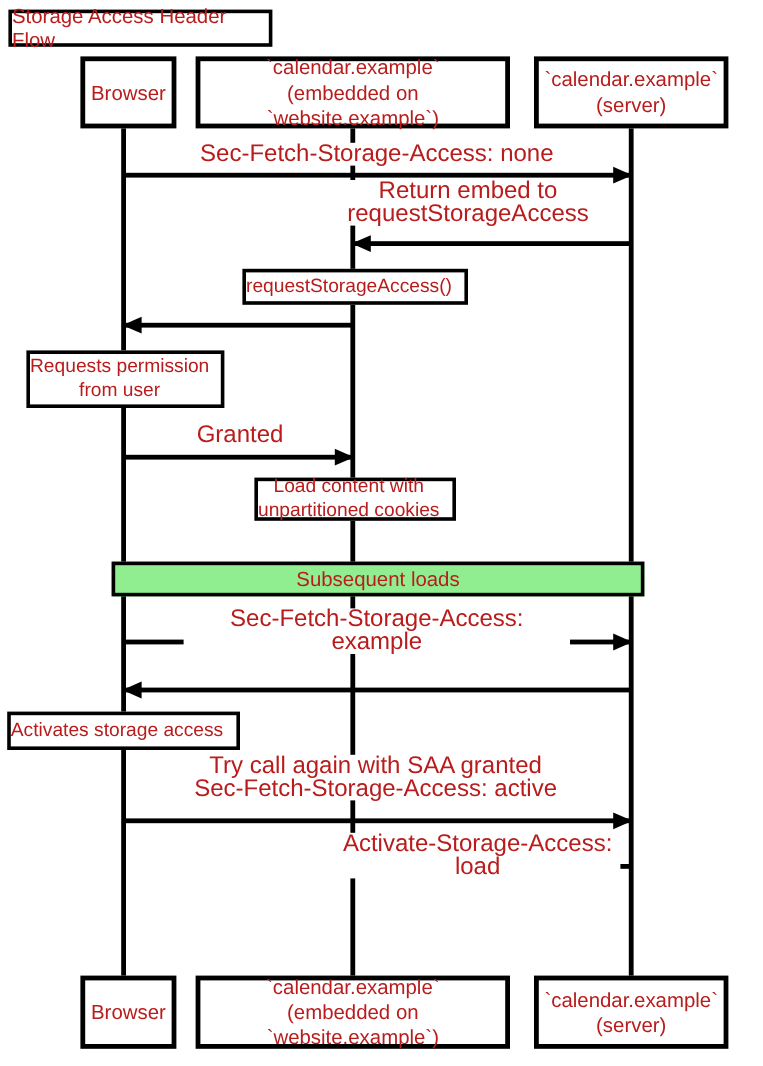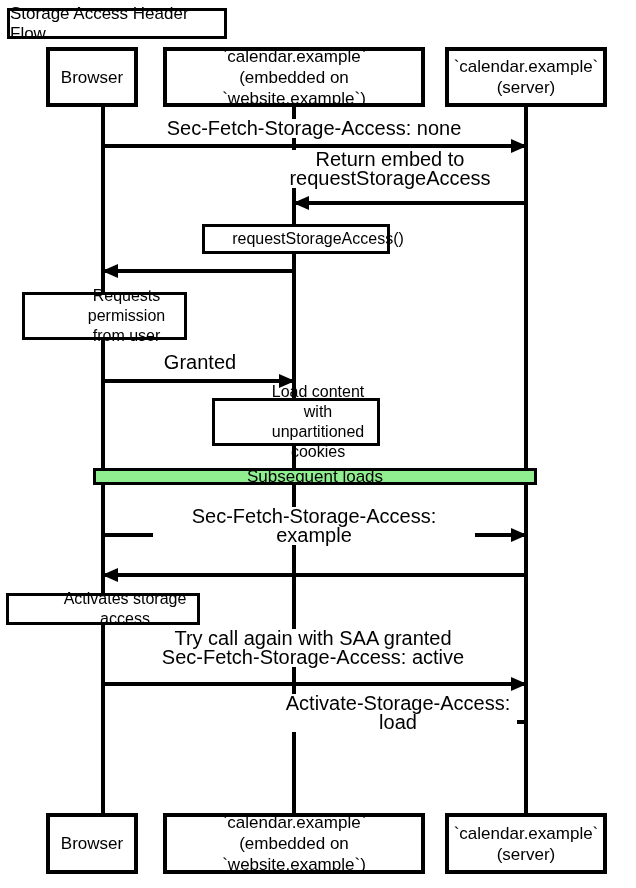--- a/index.html
+++ b/index.html
@@ -1,59 +1,58 @@
 <!DOCTYPE html>
 <html><head>
 <meta charset="utf-8">
 <style>
   html,body { margin:0; padding:0; background:#ffffff; }
   * { box-sizing:border-box; }
   .diagram {
     position:relative; width:636px; height:888px; background:#ffffff;
-    font-family:"Liberation Sans", sans-serif; color:#000000;
+    font-family:"Liberation Sans", sans-serif; color:#b91c1c;
   }
   .titlebox {
     position:absolute; left:7px; top:8px; width:220px; height:31px;
     border:3px solid #000; background:#fff;
     display:flex; align-items:center; justify-content:center;
     font-size:17px;
   }
   .participant {
     position:absolute; height:60px; border:4px solid #000; background:#fff;
     display:flex; align-items:center; justify-content:center;
     text-align:center; font-size:17px; line-height:21px; white-space:pre-line;
     z-index:4;
   }
-  .p-browser  { left:46px;  width:92px; }
+  .p-browser  { left:67px;  width:80px; }
   .p-embedded { left:163px; width:262px; }
   .p-server   { left:445px; width:162px; }
   .row-top    { top:47px; }
   .row-bottom { top:813px; height:61px; }
   .lifeline {
     position:absolute; top:105px; height:710px; width:4px; background:#000; z-index:1;
   }
   .arrow { position:absolute; height:4px; background:#000; z-index:2; }
   .head { position:absolute; top:50%; transform:translateY(-50%); width:0; height:0; }
   .head-right { right:-1px; border-top:7px solid transparent; border-bottom:7px solid transparent; border-left:16px solid #000; }
   .head-left  { left:-1px;  border-top:7px solid transparent; border-bottom:7px solid transparent; border-right:16px solid #000; }
   .msg-label {
     position:absolute; transform:translateX(-50%);
     background:#fff; padding:0 3px;
     font-size:20px; line-height:19px; text-align:center; white-space:pre-line;
     z-index:3;
   }
   .note {
     position:absolute; border:3px solid #000; background:#fff;
-    display:flex; align-items:center; justify-content:center;
+    display:flex; align-items:center; 
     text-align:center; font-size:16px; line-height:20px; white-space:pre-line;
     z-index:3;
-    padding-left:44px;
   }
   .banner {
-    position:absolute; left:93px; top:468px; width:444px; height:17px;
+    position:absolute; left:93px; top:468px; width:444px; height:29px;
     border:3px solid #000;
     display:flex; align-items:center; justify-content:center;
     font-size:17px; z-index:3;
   }
 </style>
 </head>
 <body>
 
 <div class="diagram">
 
@@ -99,21 +98,21 @@
   <div class="note" style="left:22px; top:292px; width:165px; height:48px">
     <span>Requests permission
 from user</span>
   </div>
 
   <div class="msg-label" style="left:200px; top:353px">Granted</div>
   <div class="arrow" style="left:103px; top:379px; width:191px">
     <div class="head head-right"></div>
   </div>
 
-  <div class="note" style="left:212px; top:398px; width:168px; height:48px">
+  <div class="note" style="left:212px; top:398px; width:168px; height:36px">
     <span>Load content with
 unpartitioned cookies</span>
   </div>
 
   <div class="banner" style="background-color: rgb(144, 238, 144);">
     <span>Subsequent loads</span>
   </div>
 
   <div class="msg-label" style="left:314px; top:507px">Sec-Fetch-Storage-Access: example</div>
   <div class="arrow" style="left:103px; top:533px; width:423px">

